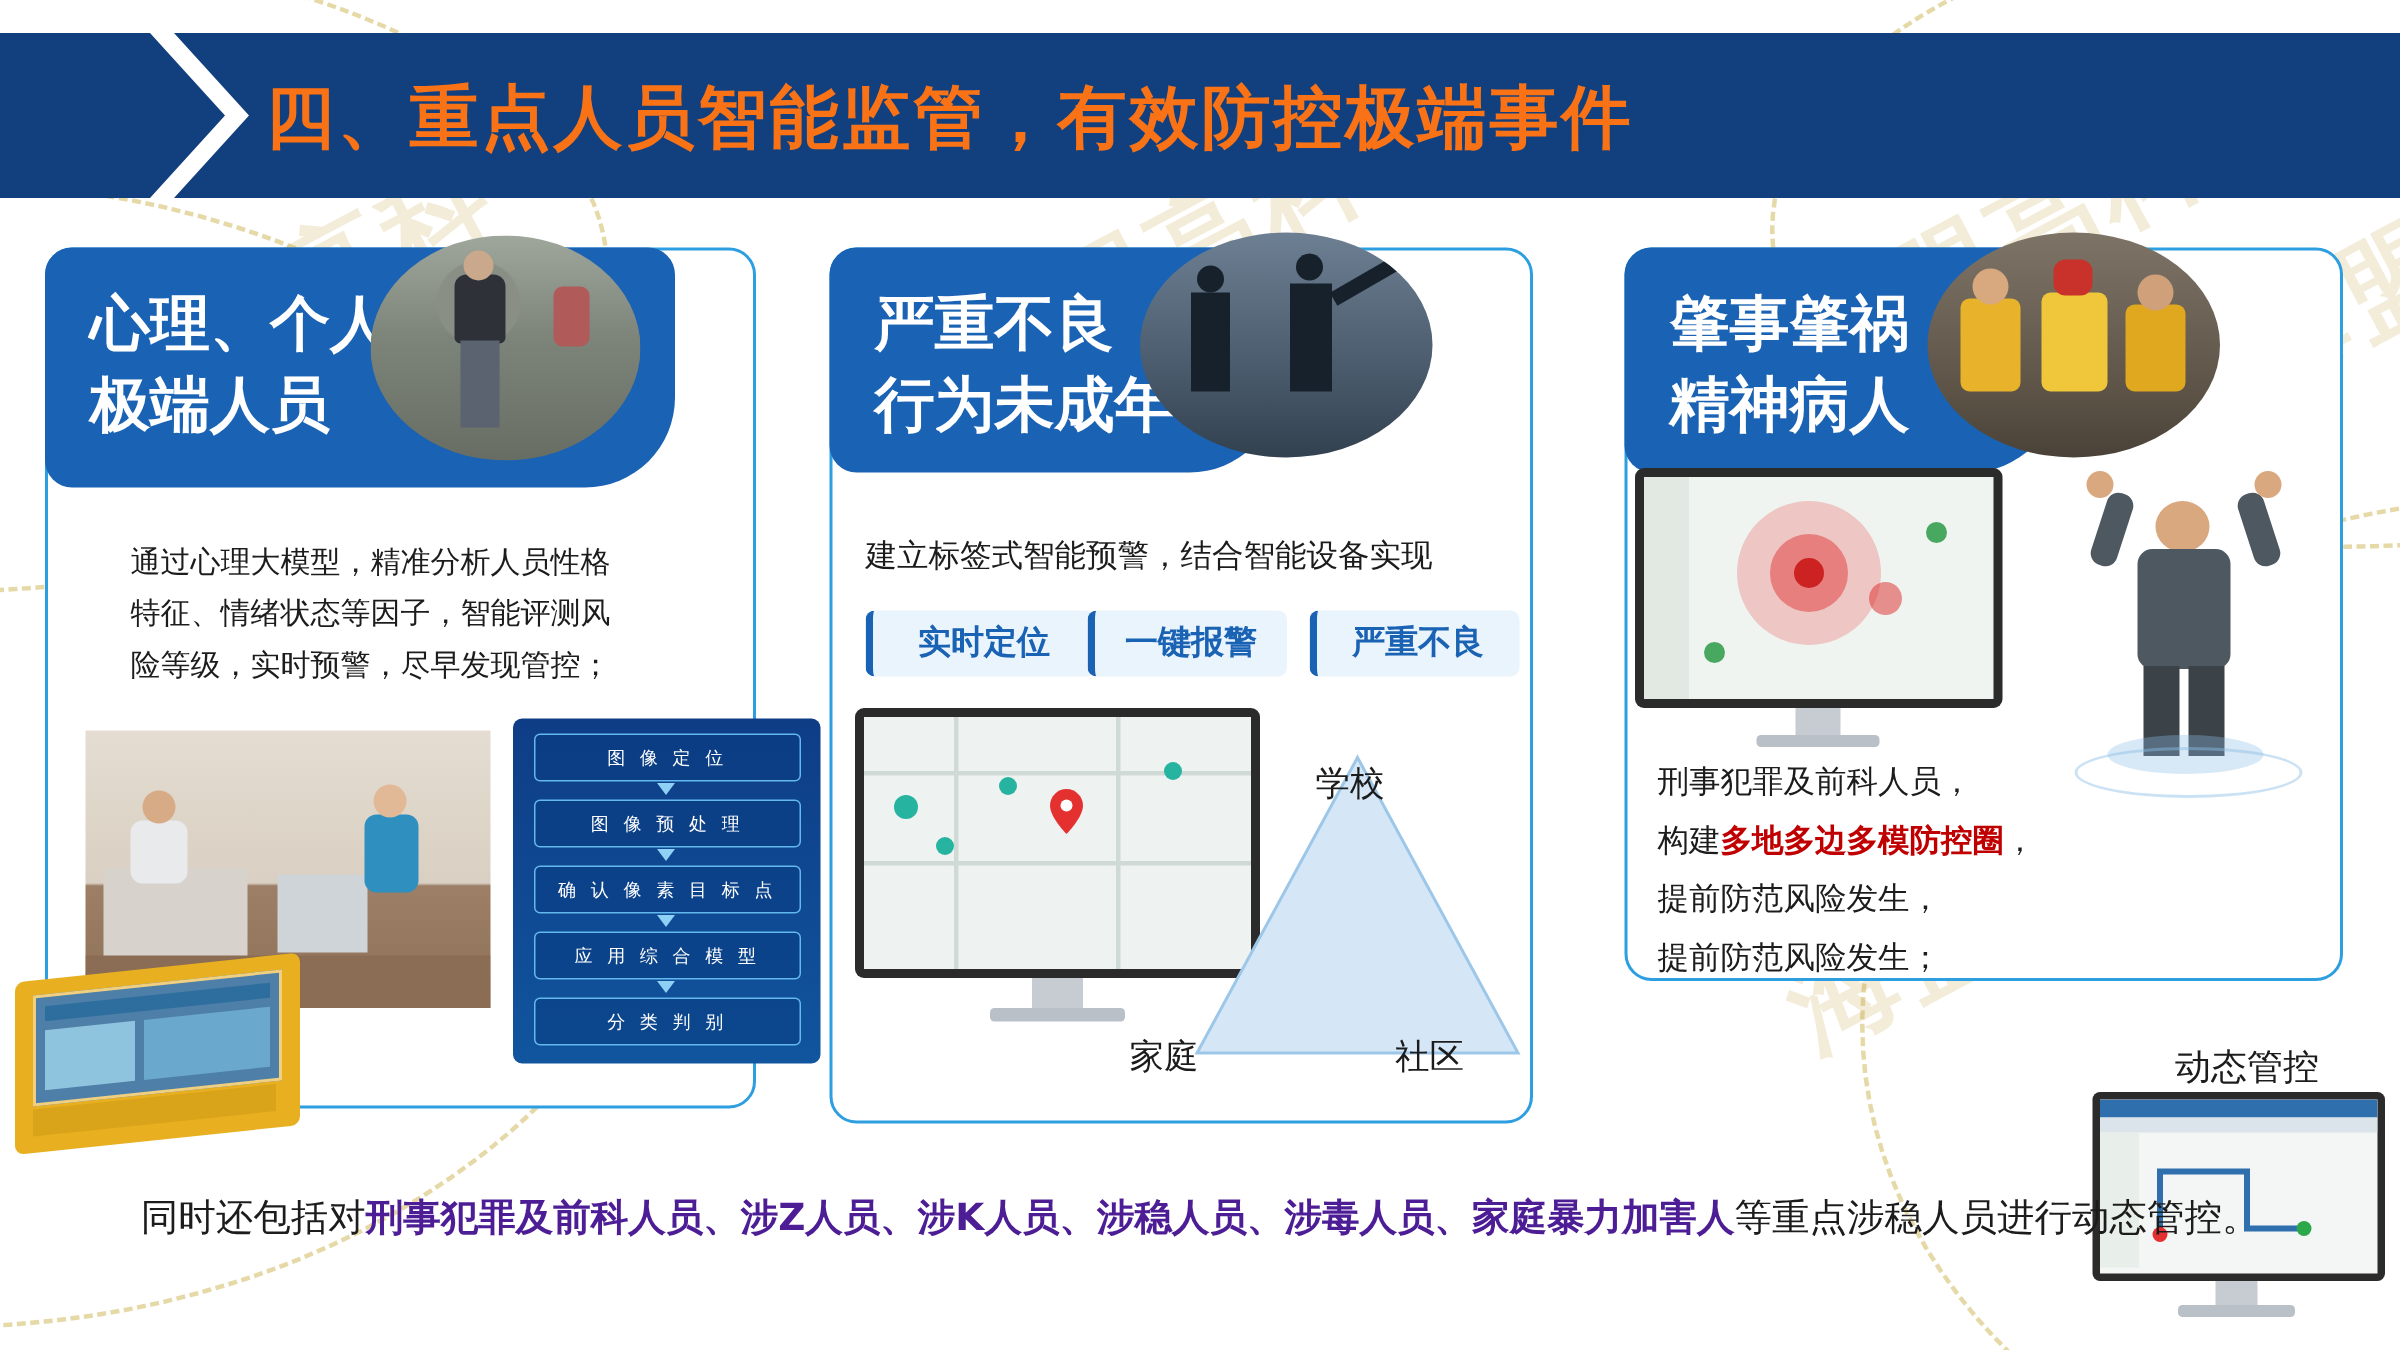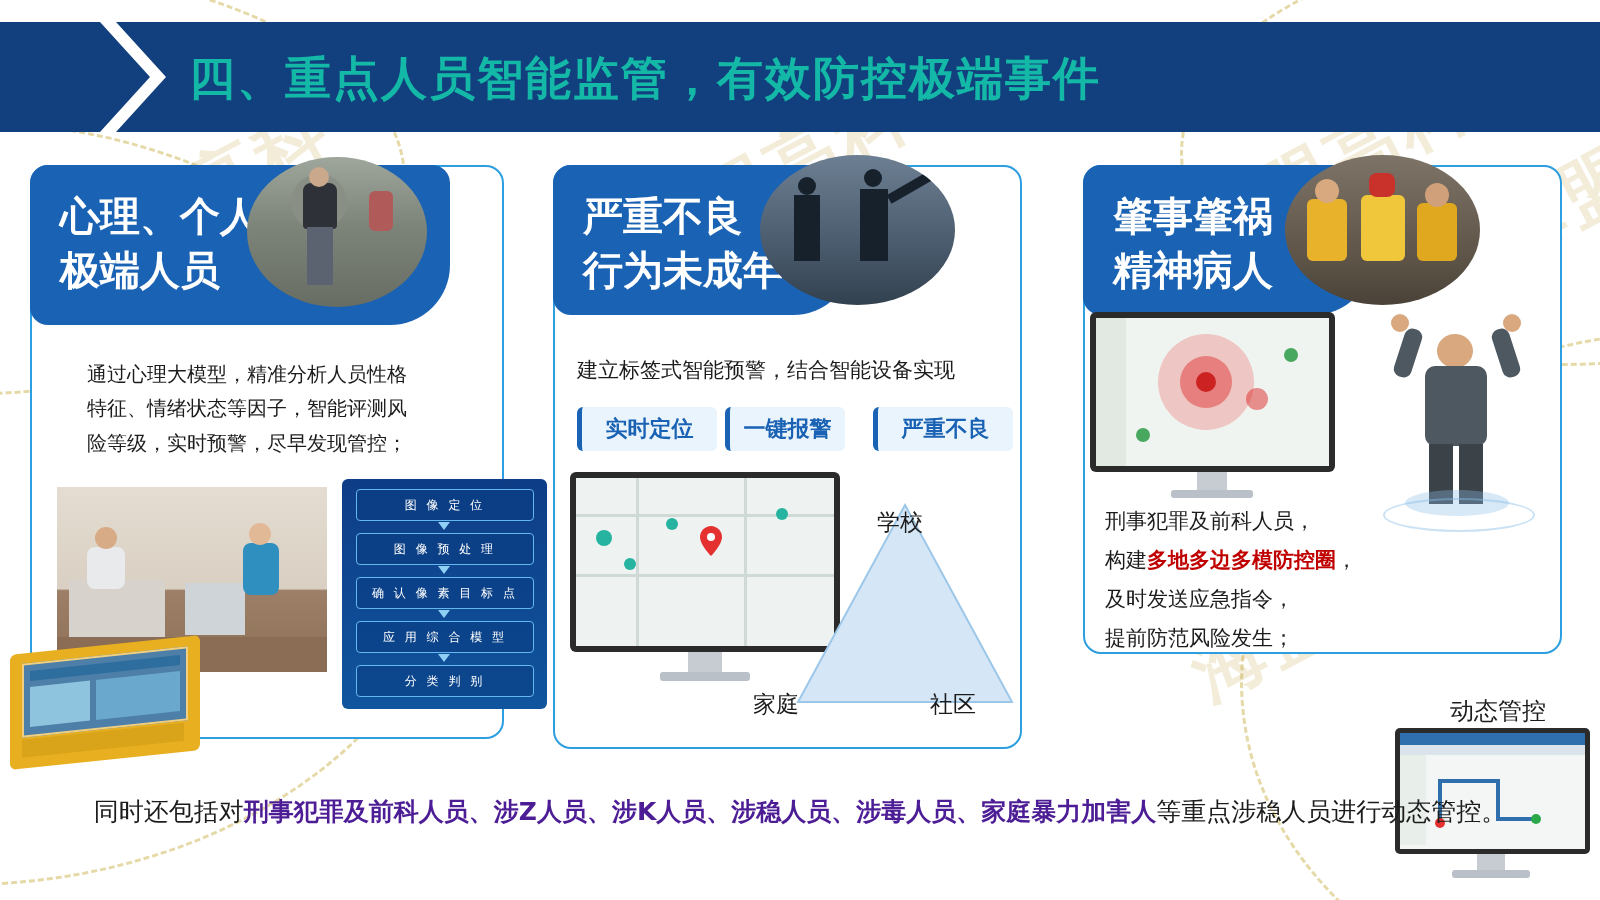--- a/index.html
+++ b/index.html
@@ -55,23 +55,23 @@
   .header .chev {
     position: absolute;
     left: 100px;
     top: 0;
     width: 70px;
     height: 110px;
   }
   .header .chev svg { display:block; }
   .header-title {
     position: absolute;
-    left: 189px;
+    left: 177px;
     top: 26px;
-    color: #14b8a6;
+    color: #f97316;
     font-size: 46px;
     font-weight: bold;
     letter-spacing: 2px;
     white-space: nowrap;
   }
 
   
   .card {
     position: absolute;
     background: #ffffff;
@@ -293,22 +293,22 @@
               background: linear-gradient(180deg,#6d7f92 0%, #4a5b6d 60%, #32414f 100%);">
     <div style="position:absolute; left:34px; top:40px; width:26px; height:66px; background:#16212b;"></div>
     <div style="position:absolute; left:38px; top:22px; width:18px; height:18px; border-radius:50%; background:#16212b;"></div>
     <div style="position:absolute; left:100px; top:34px; width:28px; height:72px; background:#16212b;"></div>
     <div style="position:absolute; left:104px; top:14px; width:18px; height:18px; border-radius:50%; background:#16212b;"></div>
     <div style="position:absolute; left:126px; top:28px; width:46px; height:10px; background:#16212b; transform:rotate(-30deg);"></div>
   </div>
 
   <div class="body-text" style="left:22px; top:185px; width:430px; font-size:21px;">建立标签式智能预警，结合智能设备实现</div>
 
-  <div class="tag" style="left:22px; top:240px; width:140px;">实时定位</div>
-  <div class="tag" style="left:170px; top:240px; width:120px;">一键报警</div>
+  <div class="tag" style="left:22px; top:240px; width:153px;">实时定位</div>
+  <div class="tag" style="left:170px; top:240px; width:133px;">一键报警</div>
   <div class="tag" style="left:318px; top:240px; width:140px;">严重不良</div>
 
   <div style="position:absolute; left:15px; top:305px; width:270px; height:180px;
               background:#2b2b2b; border-radius:6px; padding:6px; box-sizing:border-box;">
     <div style="position:absolute; left:6px; top:6px; right:6px; bottom:6px; background:#eef3f2; overflow:hidden;">
       <div style="position:absolute; left:0; top:36px; width:100%; height:3px; background:#cfd9d6;"></div>
       <div style="position:absolute; left:0; top:96px; width:100%; height:3px; background:#cfd9d6;"></div>
       <div style="position:absolute; left:60px; top:0; width:3px; height:100%; background:#cfd9d6;"></div>
       <div style="position:absolute; left:168px; top:0; width:3px; height:100%; background:#cfd9d6;"></div>
       <div style="position:absolute; left:20px; top:52px; width:16px; height:16px; border-radius:50%; background:#26b3a0;"></div>
@@ -375,21 +375,21 @@
     <div style="position:absolute; left:128px; top:2px; width:18px; height:18px; border-radius:50%; background:#d9a87f;"></div>
     <div style="position:absolute; left:54px; top:132px; width:24px; height:60px; background:#3b4349;"></div>
     <div style="position:absolute; left:84px; top:132px; width:24px; height:60px; background:#3b4349;"></div>
     <div style="position:absolute; left:30px; top:178px; width:104px; height:26px; border-radius:50%; background:rgba(140,190,230,0.35);"></div>
     <div style="position:absolute; left:8px; top:186px; width:148px; height:30px; border-radius:50%; border:2px solid rgba(140,190,230,0.45);"></div>
   </div>
 
   <div style="position:absolute; left:20px; top:335px; width:440px; font-size:21px; line-height:1.85; color:#1c1c1c;">
     <div><span>刑事犯罪及前科人员，</span></div>
     <div><span>构建</span><span class="red-bold">多地多边多模防控圈</span><span>，</span></div>
-    <div><span>及时发送应急指令，</span></div>
+    <div><span>提前防范风险发生，</span></div>
     <div><span>提前防范风险发生；</span></div>
   </div>
 </div>
 
 <div class="dyn-label" style="left:1450px; top:695px; z-index:9;">动态管控</div>
 <div style="position:absolute; left:1395px; top:728px; width:195px; height:126px; z-index:9;
             background:#2b2b2b; border-radius:5px; padding:5px; box-sizing:border-box;">
   <div style="position:absolute; left:5px; top:5px; right:5px; bottom:5px; background:#f3f6f4; overflow:hidden;">
     <div style="position:absolute; left:0; top:0; width:100%; height:12px; background:#2f6fae;"></div>
     <div style="position:absolute; left:0; top:12px; width:100%; height:10px; background:#dbe4ea;"></div>

